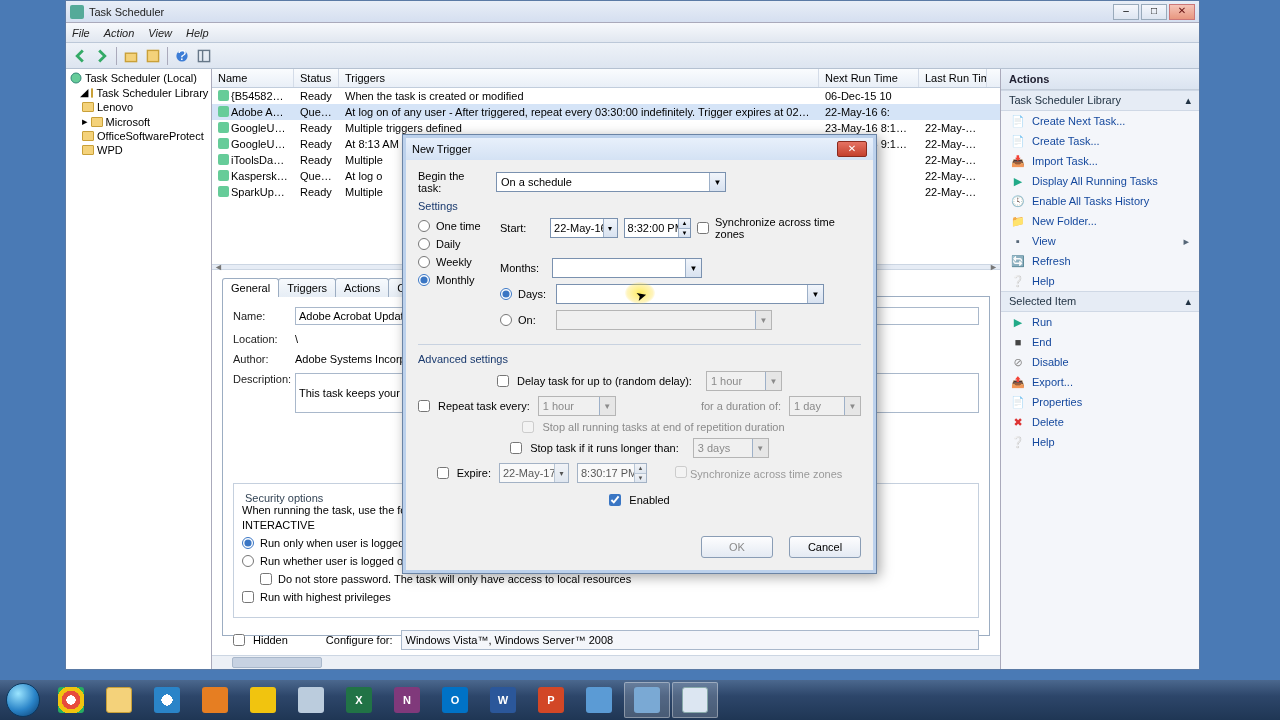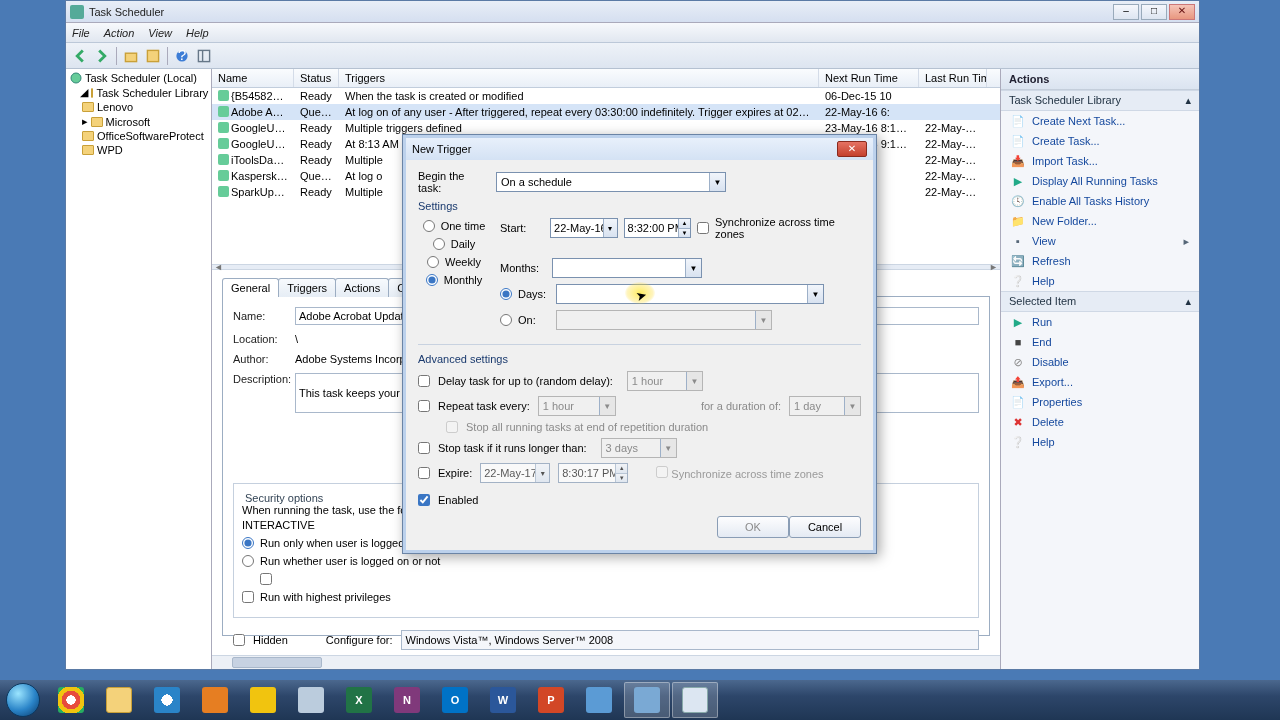--- a/index.html
+++ b/index.html
@@ -75,37 +75,37 @@
 .dlg-body { padding: 10px 12px 12px; background: #f0f0f0; }
 .dlg-row { display: flex; align-items: center; gap: 8px; margin-bottom: 6px; }
 .dlg-row label.lead { width: 70px; }
 .combo { height: 20px; border: 1px solid #7a91af; background: #fff; display: flex; align-items: center; padding: 0 4px; position: relative; }
 .combo .cdrop { position: absolute; right: 0; top: 0; width: 16px; height: 100%; background: linear-gradient(#f1f5fb,#d8e2f0); border-left: 1px solid #9db0c8; display: flex; align-items: center; justify-content: center; font-size: 8px; }
 .combo.disabled { background: #f0f0f0; color: #8a8a8a; border-color: #b5b5b5; }
 .combo.disabled .cdrop { background: #e6e6e6; }
 .settings-label { color: #1a3a6e; font-size: 11px; margin-bottom: 4px; }
 .sched-area { display: flex; gap: 10px; }
 .radio-col { width: 72px; padding-top: 4px; }
-.radio-col .radio-row { margin-bottom: 6px; justify-content: center; }
+.radio-col .radio-row { margin-bottom: 6px; }
 .sched-right { flex: 1; }
 .date-box { width: 70px; height: 20px; border: 1px solid #7a91af; background: #fff; display: flex; align-items: center; padding: 0 3px; position: relative; }
 .date-box .dp { position: absolute; right: 0; top: 0; width: 14px; height: 100%; border-left: 1px solid #9db0c8; background: linear-gradient(#f1f5fb,#d8e2f0); font-size: 8px; display: flex; align-items: center; justify-content: center; }
 .time-box { width: 70px; height: 20px; border: 1px solid #7a91af; background: #fff; display: flex; align-items: center; padding: 0 3px; position: relative; }
 .spin { position: absolute; right: 0; top: 0; width: 12px; height: 100%; display: flex; flex-direction: column; }
 .spin div { flex: 1; background: linear-gradient(#f1f5fb,#d8e2f0); border-left: 1px solid #9db0c8; font-size: 6px; text-align: center; line-height: 8px; }
 .spin div:first-child { border-bottom: 1px solid #9db0c8; }
 .subrow { display: flex; align-items: center; gap: 6px; margin-bottom: 6px; }
 .subrow > label { width: 46px; text-align: left; }
 .divider { height: 1px; background: #c8d2e0; margin: 8px 0; }
 .adv-title { color: #1a3a6e; margin-bottom: 6px; }
-.adv-row { display: flex; align-items: center; gap: 8px; margin-bottom: 5px; }
+.adv-row { display: flex; align-items: center; gap: 8px; margin-bottom: 5px; justify-content: center; }
 .adv-row input[type=checkbox] { margin: 0; }
 .adv-row.disabled { color: #8b8b8b; }
 .dur-label { margin-left: auto; color: #8b8b8b; }
-.dlg-btns { display: flex; justify-content: flex-end; gap: 0; margin-top: 10px; }
+.dlg-btns { display: flex; justify-content: flex-end; gap: 16px; margin-top: 30px; }
 .btn { width: 72px; height: 22px; border: 1px solid #8a9db5; background: linear-gradient(#fdfdfe,#e4eaf3); border-radius: 3px; }
 .btn.disabled { color: #8b8b8b; }
 
 
 .cursor-spot { position: absolute; left: 625px; top: 282px; width: 30px; height: 22px; background: radial-gradient(rgba(255,235,80,.9), rgba(255,220,40,.3) 60%, transparent 75%); border-radius: 50%; z-index: 60; pointer-events: none; }
 .cursor-arrow { position: absolute; left: 636px; top: 288px; z-index: 61; font-size: 13px; color: #000; pointer-events: none; transform: rotate(-15deg); }
 
 
 .taskbar { position: absolute; bottom: 0; left: 0; right: 0; height: 40px; background: linear-gradient(#4b688e, #2d466a 40%, #1f3654); display: flex; align-items: center; padding: 0 2px; }
 .start-orb { width: 42px; height: 40px; display: flex; align-items: center; justify-content: center; }
@@ -297,20 +297,21 @@
             <div class="radio-row">
                 <input type="radio" checked="" style="">
                 <span>Run only when user is logged on</span>
               </div>
             <div class="radio-row">
                 <input type="radio" style="">
                 <span>Run whether user is logged on or not</span>
               </div>
             <div class="check-row" style="margin-left:18px">
                 <input type="checkbox" style="">
+                <span>Do not store password.  The task will only have access to local resources</span>
               </div>
             <div class="check-row">
                 <input type="checkbox" style="">
                 <span>Run with highest privileges</span>
               </div>
           </div>
           <div class="detail-bottom">
             <input type="checkbox" style="">
               <span>Hidden</span>
             <span style="margin-left:30px">Configure for:</span>

